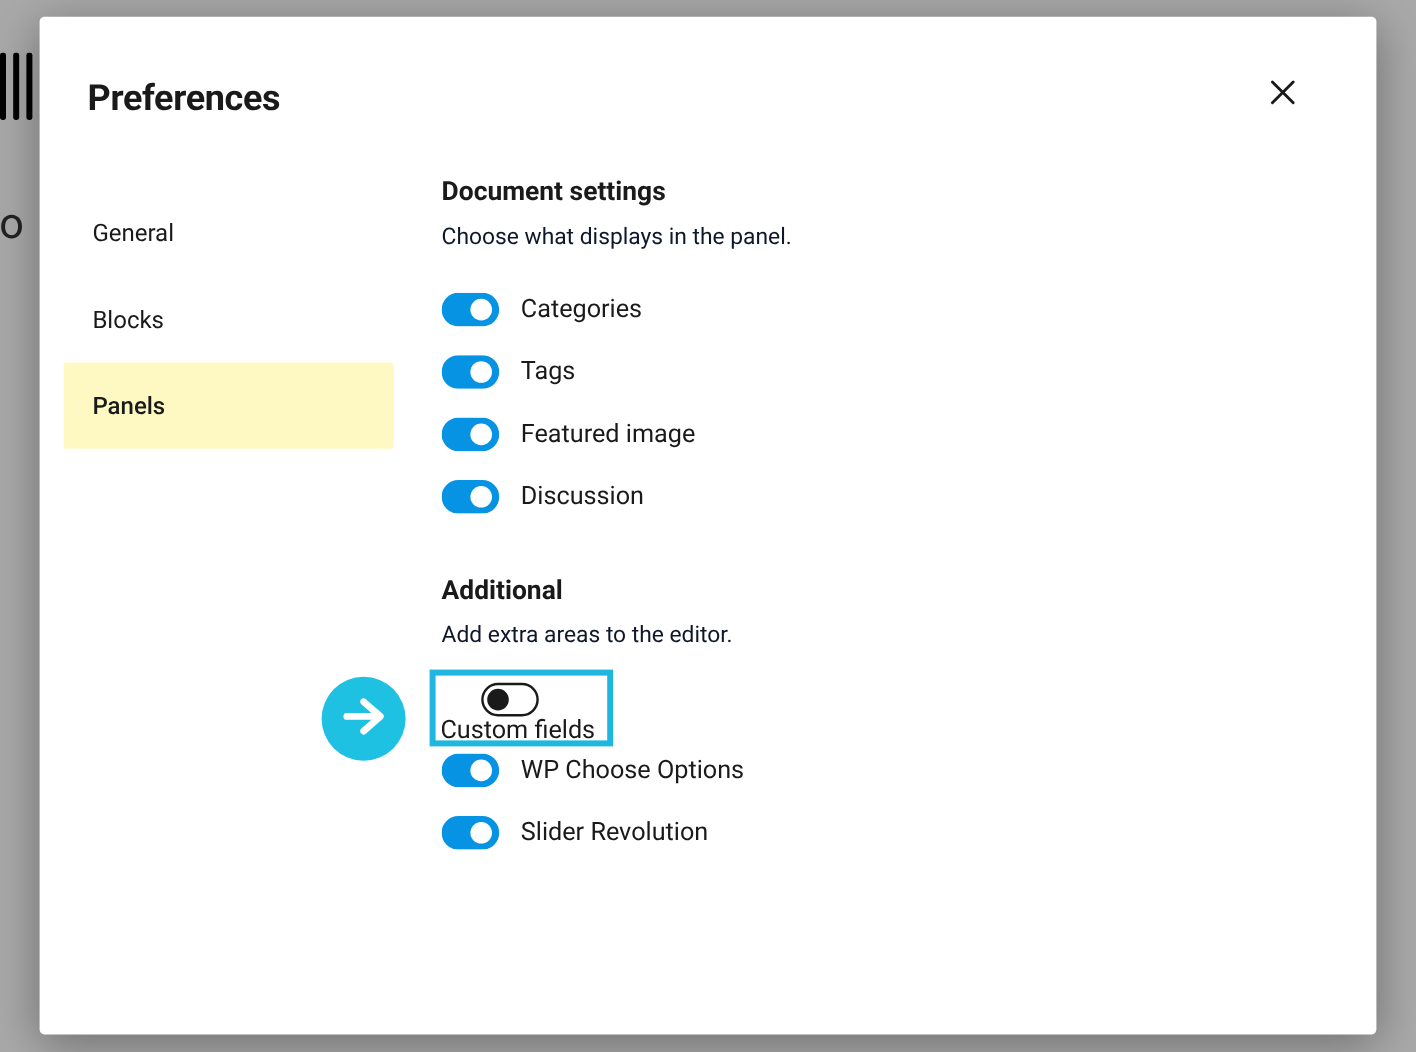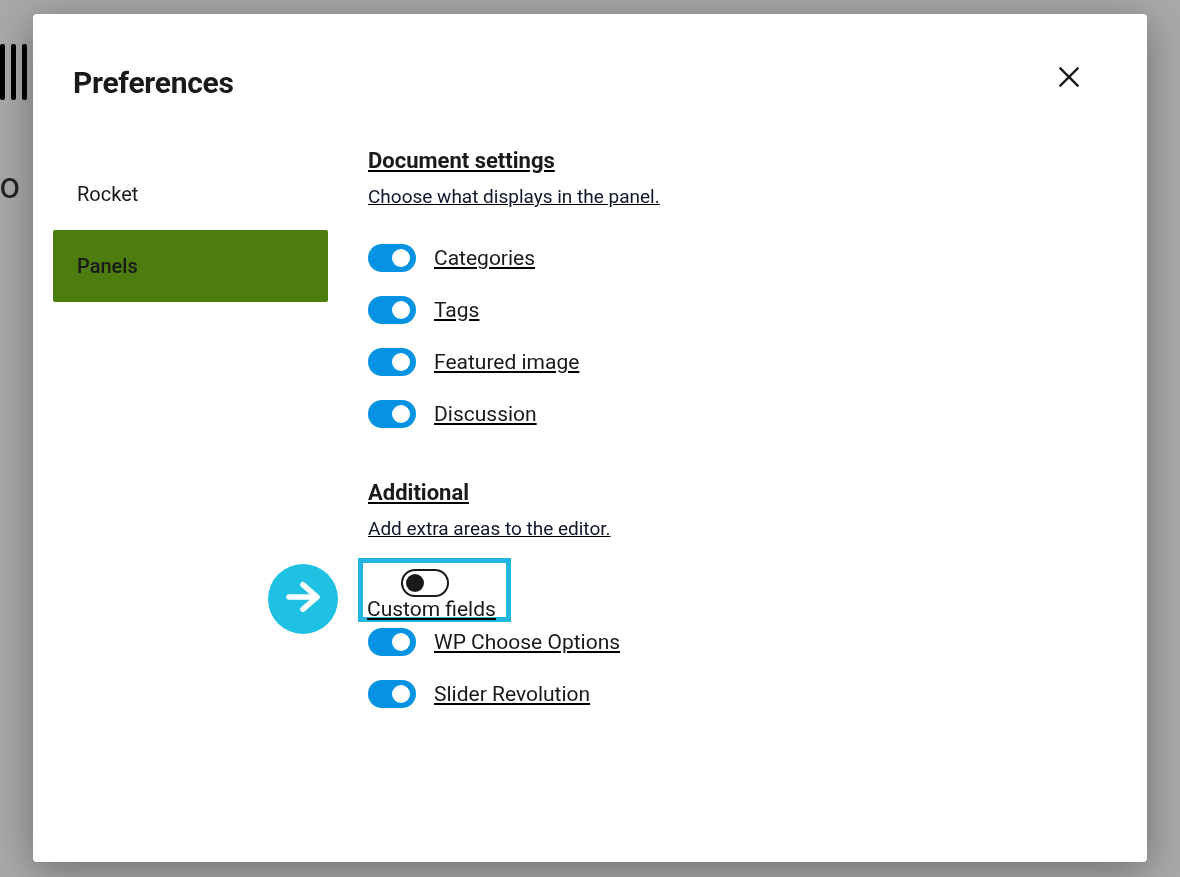--- a/index.html
+++ b/index.html
@@ -70,28 +70,27 @@
     height: 72px;
     display: flex;
     align-items: center;
     padding: 0 24px;
     font-size: 20px;
     color: #1a1a1a;
     cursor: pointer;
     border-radius: 2px;
   }
   .tab-item.active {
-    background: #4d7c0f;
+    background: #fef9c3;
     font-weight: 500;
   }
   .content {
     flex: 1;
     padding: 24px 40px 0 40px;
     position: relative;
-    text-decoration: underline;
   }
   .section {
     margin-bottom: 40px;
   }
   .section-title {
     font-size: 22px;
     font-weight: 700;
     color: #1a1a1a;
     margin-bottom: 12px;
   }
@@ -183,21 +182,24 @@
             <line x1="20" y1="4" x2="4" y2="20"></line>
         </svg>
       </span>
     </button>
   </div>
 
   <div class="modal-body">
 
     <nav class="tabs">
       <div class="tab-item">
-        <span>Rocket</span>
+        <span>General</span>
+      </div>
+      <div class="tab-item">
+        <span>Blocks</span>
       </div>
       <div class="tab-item active">
         <span>Panels</span>
       </div>
     </nav>
 
     <div class="content">
 
       <div class="arrow-circle">
         <span>

